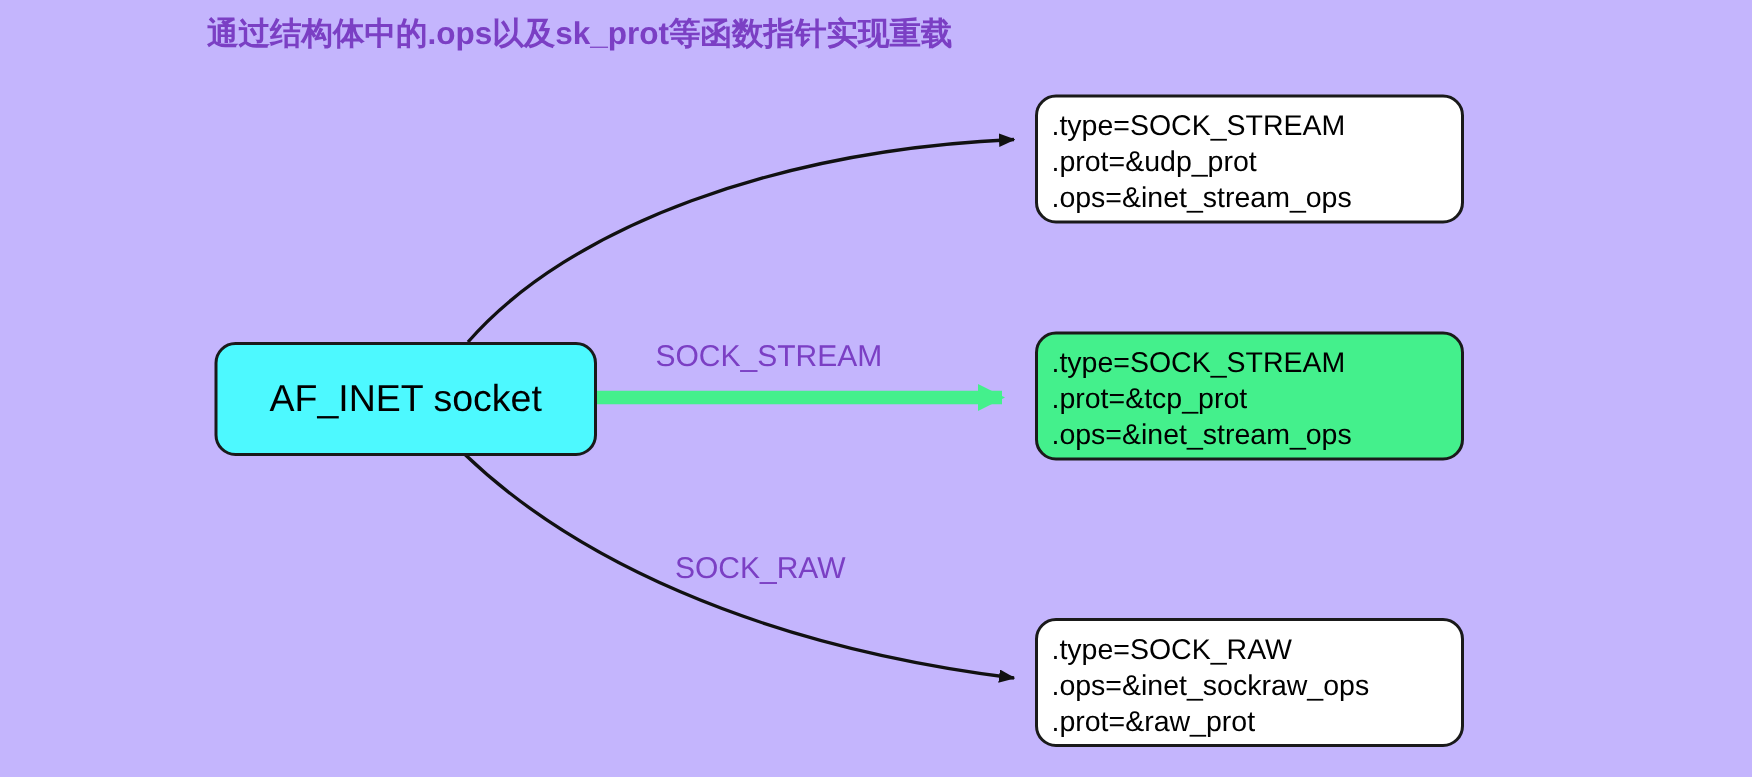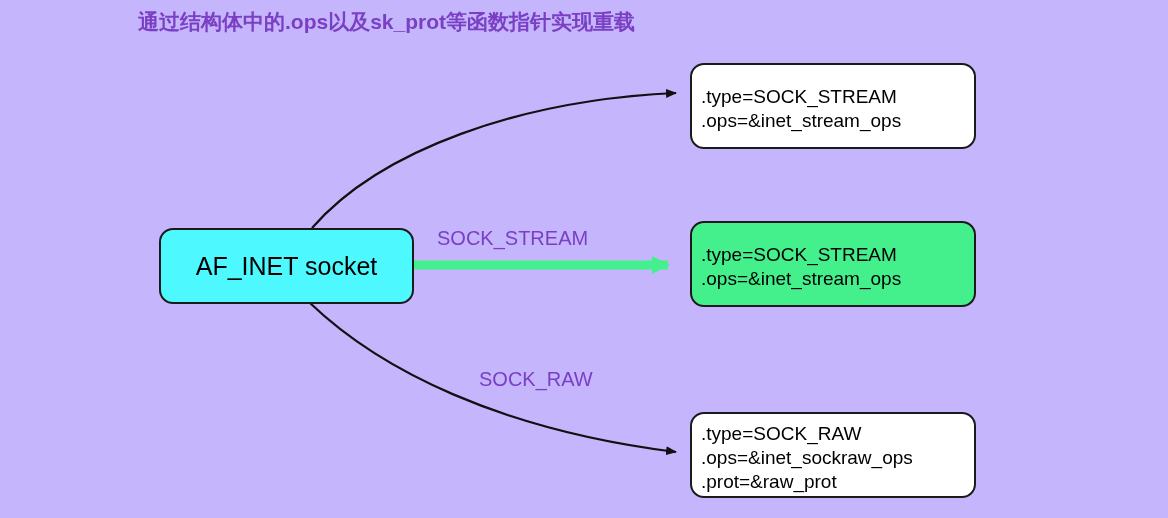--- a/index.html
+++ b/index.html
@@ -49,21 +49,20 @@
 
   #node-af-inet {
     left: 143px;
     top: 228px;
     width: 255px;
     height: 76px;
     background: #4df9ff;
     display: flex;
     align-items: center;
     justify-content: center;
-    margin-left: 16px;
   }
   #node-af-inet .node-label {
     font-size: 25px;
     color: #000000;
     white-space: nowrap;
   }
 
   .struct-node {
     width: 286px;
     height: 86px;
@@ -88,21 +87,21 @@
   #node-raw  { left: 690px; top: 401px; margin-top: 11px; }
 
   
   .edge-label {
     position: absolute;
     font-size: 20px;
     color: #7b3fc4;
     white-space: nowrap;
   }
   #edge-label-stream { left: 437px; top: 227px; }
-  #edge-label-raw    { left: 450px; top: 368px; margin-left: 29px; }
+  #edge-label-raw    { left: 450px; top: 368px; }
 </style>
 </head>
 <body>
 
 <div id="canvas">
 
   <div id="diagram-title">通过结构体中的.ops以及sk_prot等函数指针实现重载</div>
 
   <svg id="edge-layer" viewBox="0 0 1168 518" xmlns="http://www.w3.org/2000/svg">
     <defs>
@@ -120,25 +119,27 @@
 
     <path d="M 310,303 C 380,370 500,430 676,452" fill="none" stroke="#111111" stroke-width="2.2" marker-end="url(#arrow-black)"></path>
   </svg>
 
   <div class="node" id="node-af-inet">
     <span class="node-label">AF_INET socket</span>
   </div>
 
   <div class="node struct-node" id="node-udp">
     <span class="code-line">.type=SOCK_STREAM</span>
+    <span class="code-line">.prot=&amp;udp_prot</span>
     <span class="code-line">.ops=&amp;inet_stream_ops</span>
   </div>
 
   <div class="node struct-node green" id="node-tcp">
     <span class="code-line">.type=SOCK_STREAM</span>
+    <span class="code-line">.prot=&amp;tcp_prot</span>
     <span class="code-line">.ops=&amp;inet_stream_ops</span>
   </div>
 
   <div class="node struct-node" id="node-raw">
     <span class="code-line">.type=SOCK_RAW</span>
     <span class="code-line">.ops=&amp;inet_sockraw_ops</span>
     <span class="code-line">.prot=&amp;raw_prot</span>
   </div>
 
   <div class="edge-label" id="edge-label-stream">SOCK_STREAM</div>

